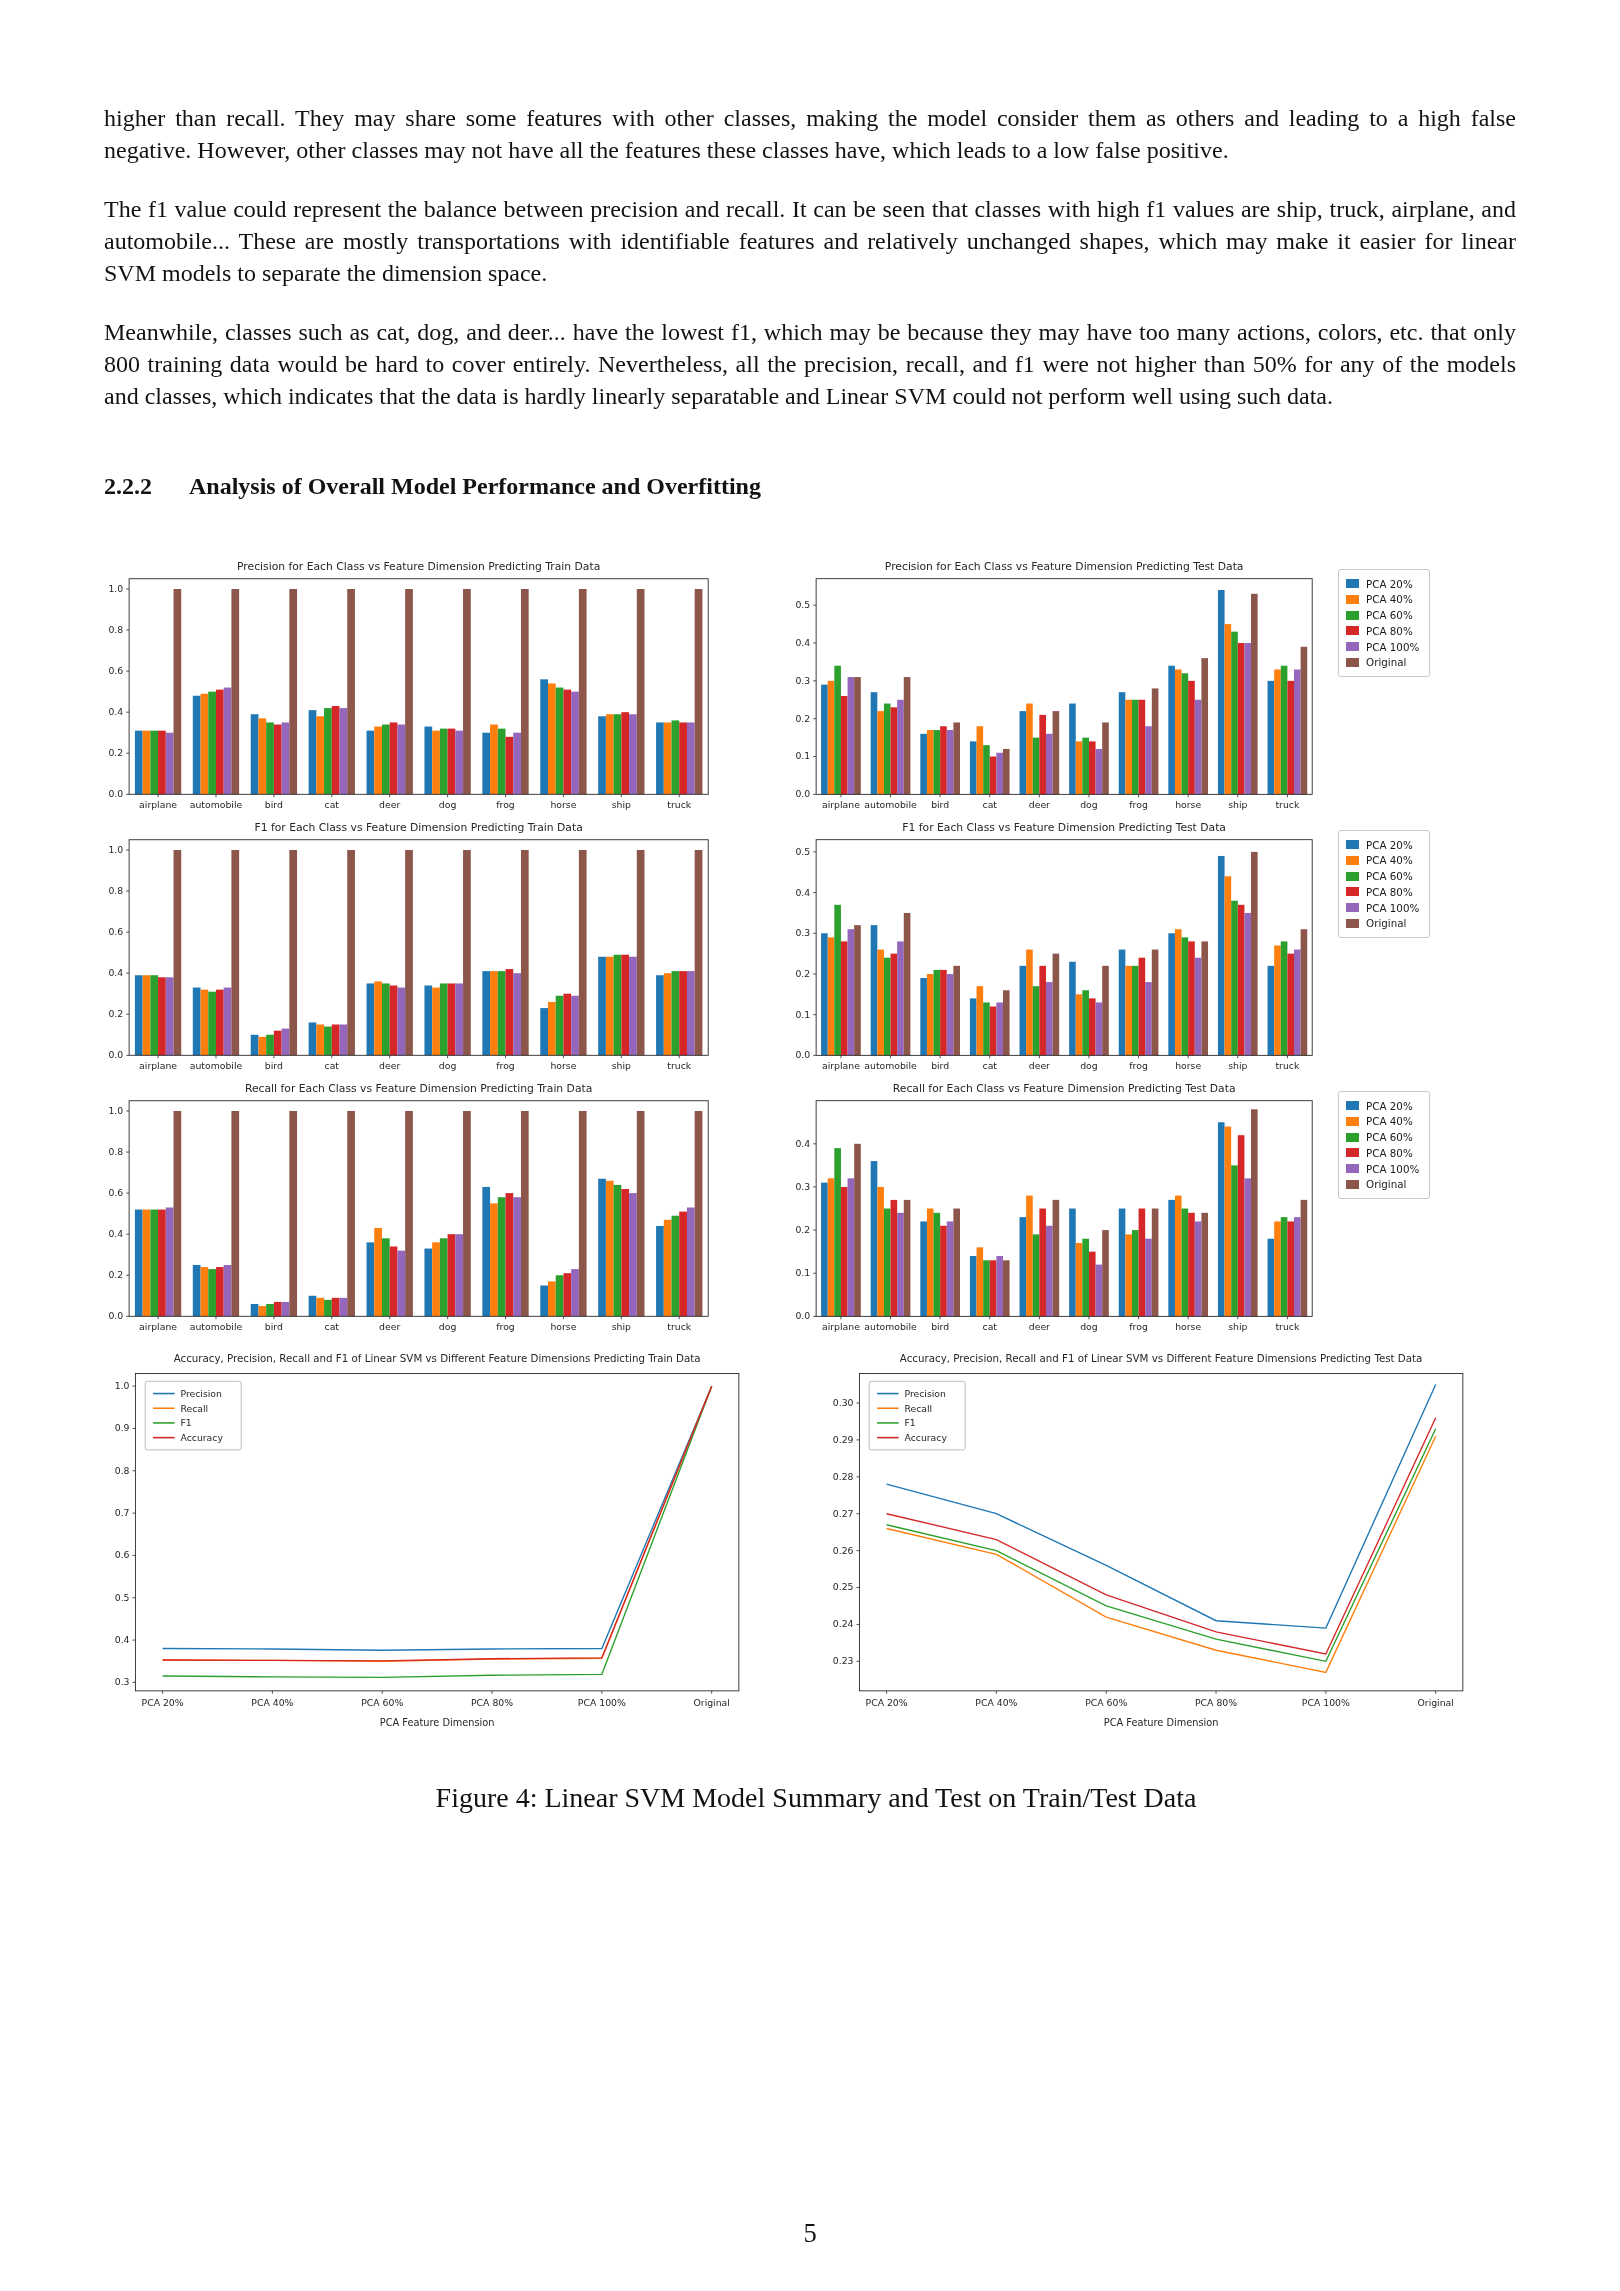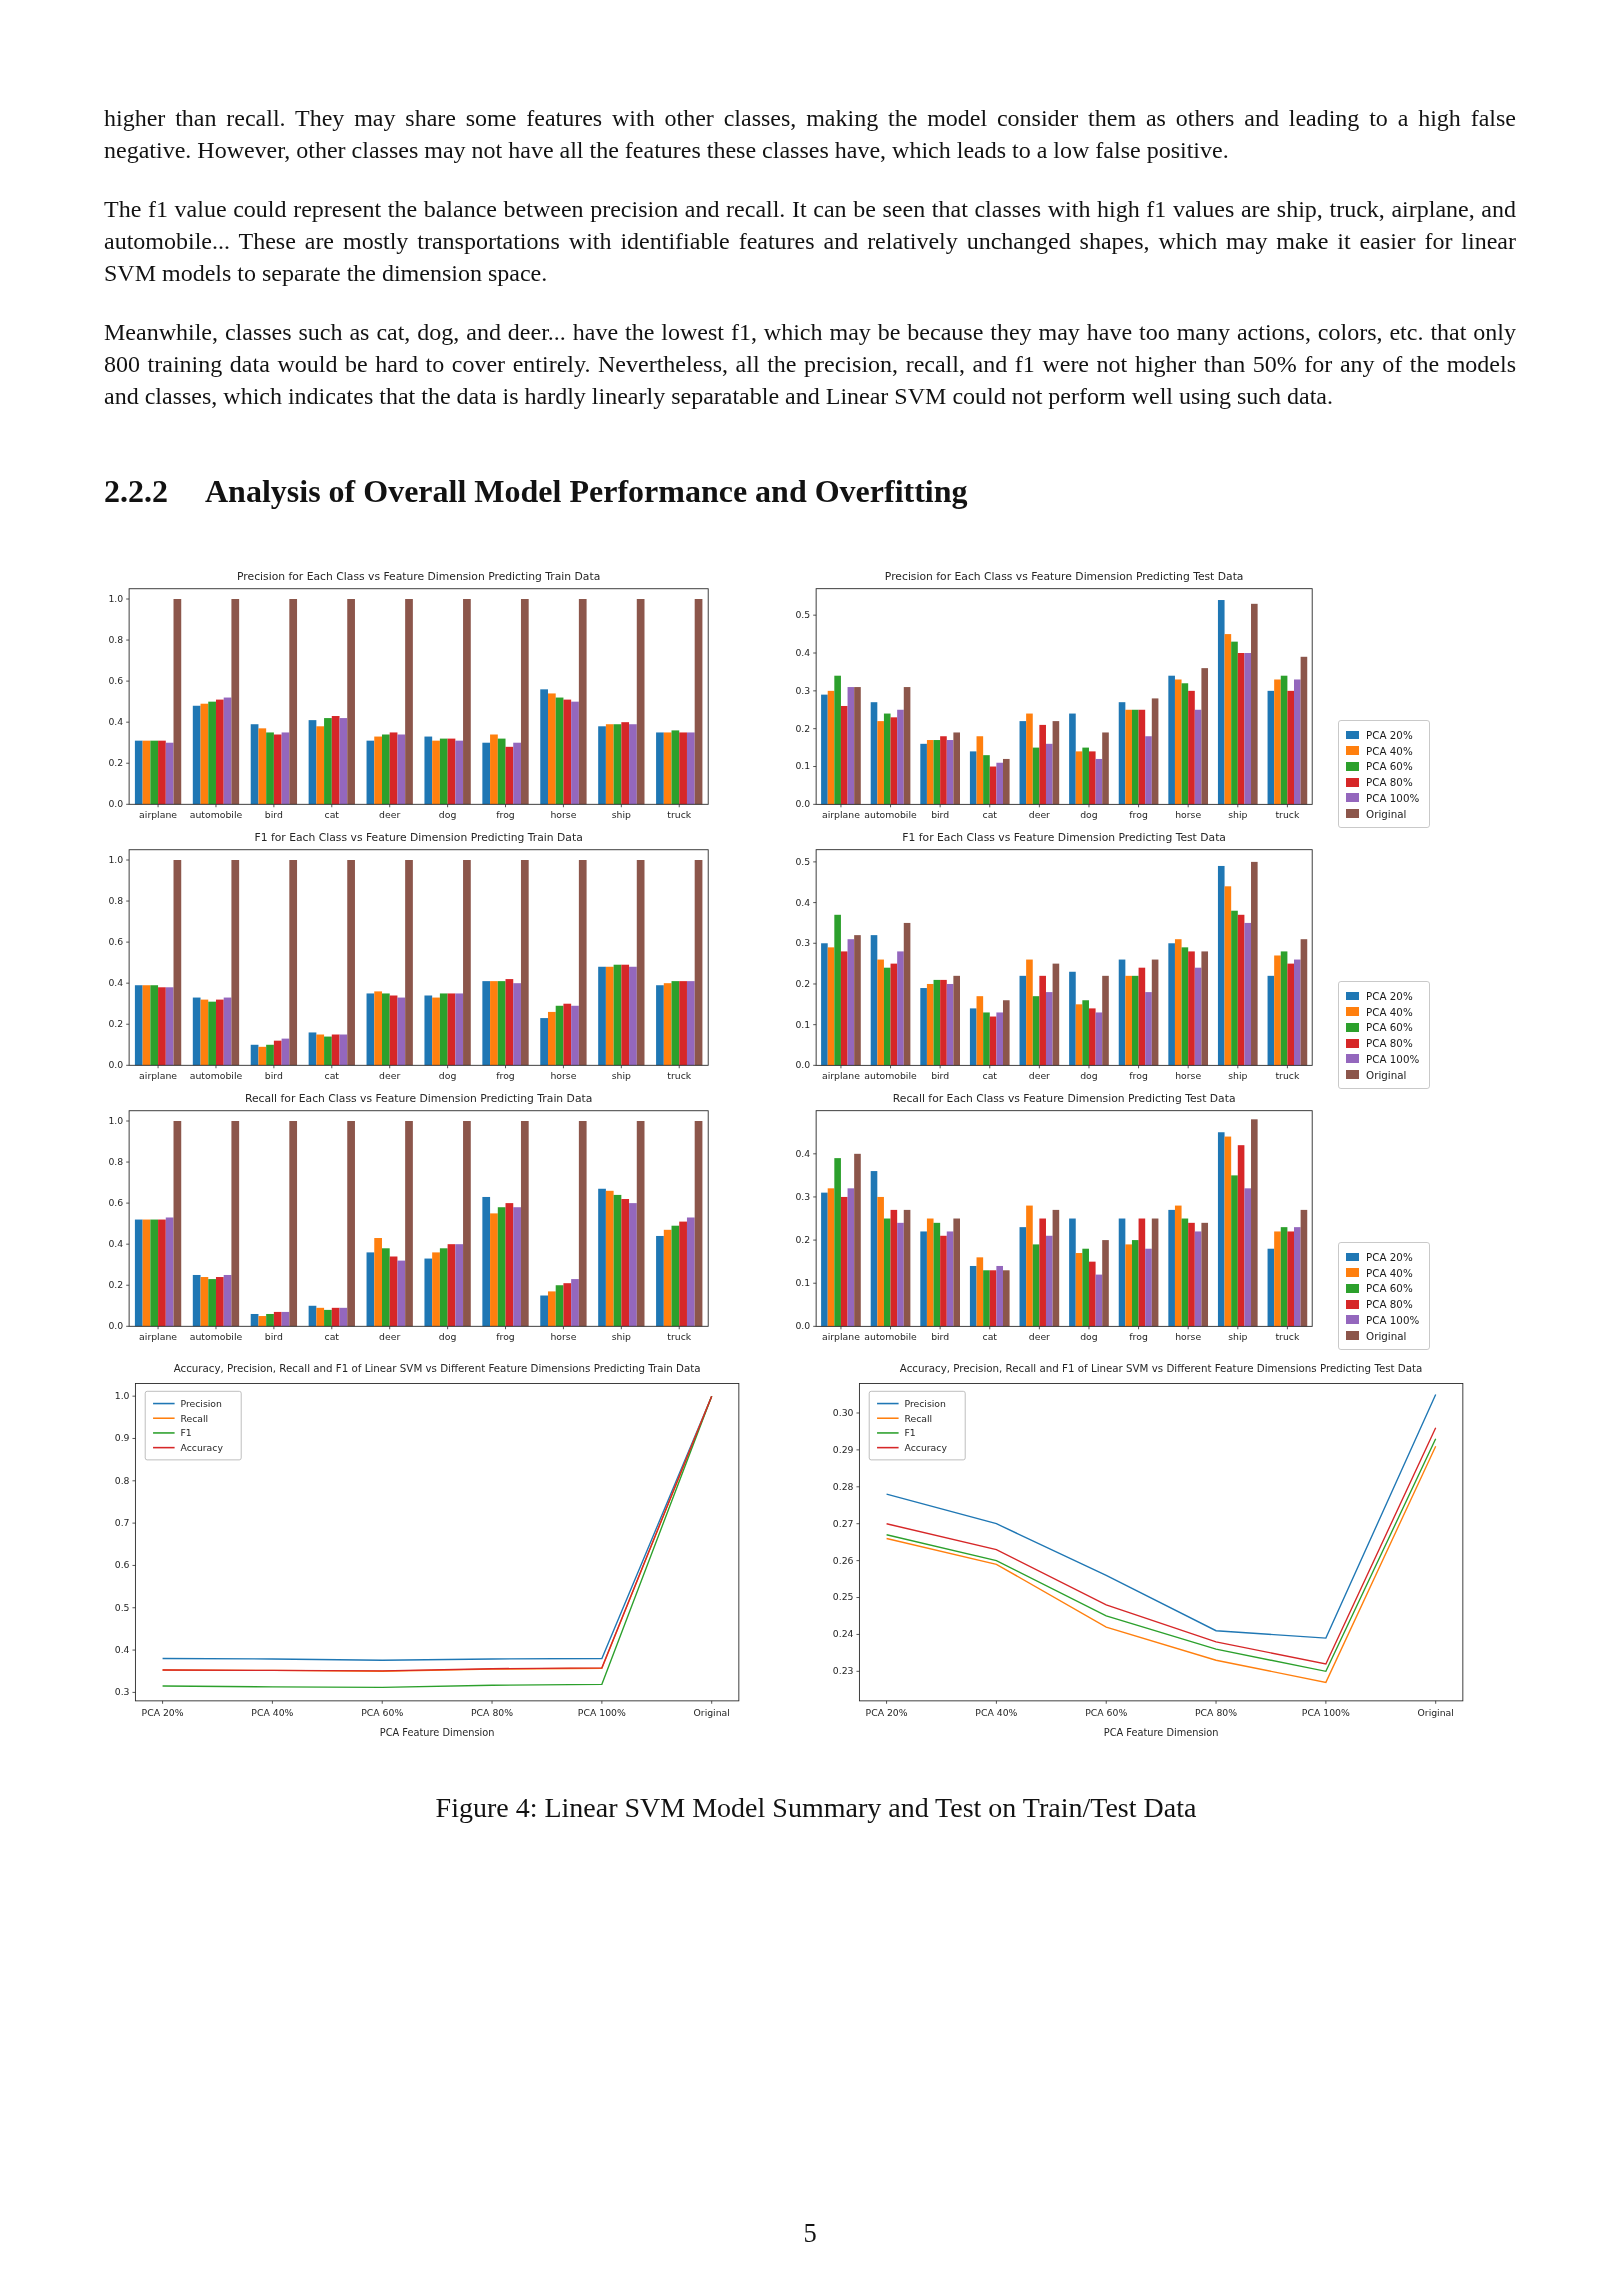--- a/index.html
+++ b/index.html
@@ -3,25 +3,25 @@
 <meta charset="utf-8">
 <style>
   * { margin:0; padding:0; box-sizing:border-box; }
   html,body { background:#ffffff; }
   body {
     width:1620px; height:2292px; position:relative; overflow:hidden;
     font-family:"Liberation Serif","DejaVu Serif",serif; color:#121212;
   }
   .text-col { padding:102px 104px 0 104px; }
   p.body { font-size:24px; line-height:1.34; text-align:justify; margin-bottom:26.5px; }
-  h2.section { font-size:32px; font-weight:bold; margin-top:61px; }
+  h2.section { font-size:24px; font-weight:bold; margin-top:61px; }
   h2.section .secnum { margin-right:37px; }
 
   .figure { margin-top:57px; padding-left:86px; }
-  .chart-row { display:flex; align-items:flex-end; }
+  .chart-row { display:flex; align-items:flex-start; }
   .chart { position:relative; background:#fff; }
   .bar-train { width:632px; height:261px; }
   .bar-test  { width:549px; height:261px; margin-left:55px; }
   .line-train{ width:667px; height:384px; margin-top:7.8px; }
   .line-test { width:667px; height:384px; margin-top:7.8px; margin-left:57px; }
 
   .side-legend {
     margin-left:15.7px; margin-top:11.8px; border:1px solid #c9c9c9; border-radius:2.9px;
     background:#fff; padding:5.9px 9.8px 5.9px 7.8px;
   }

